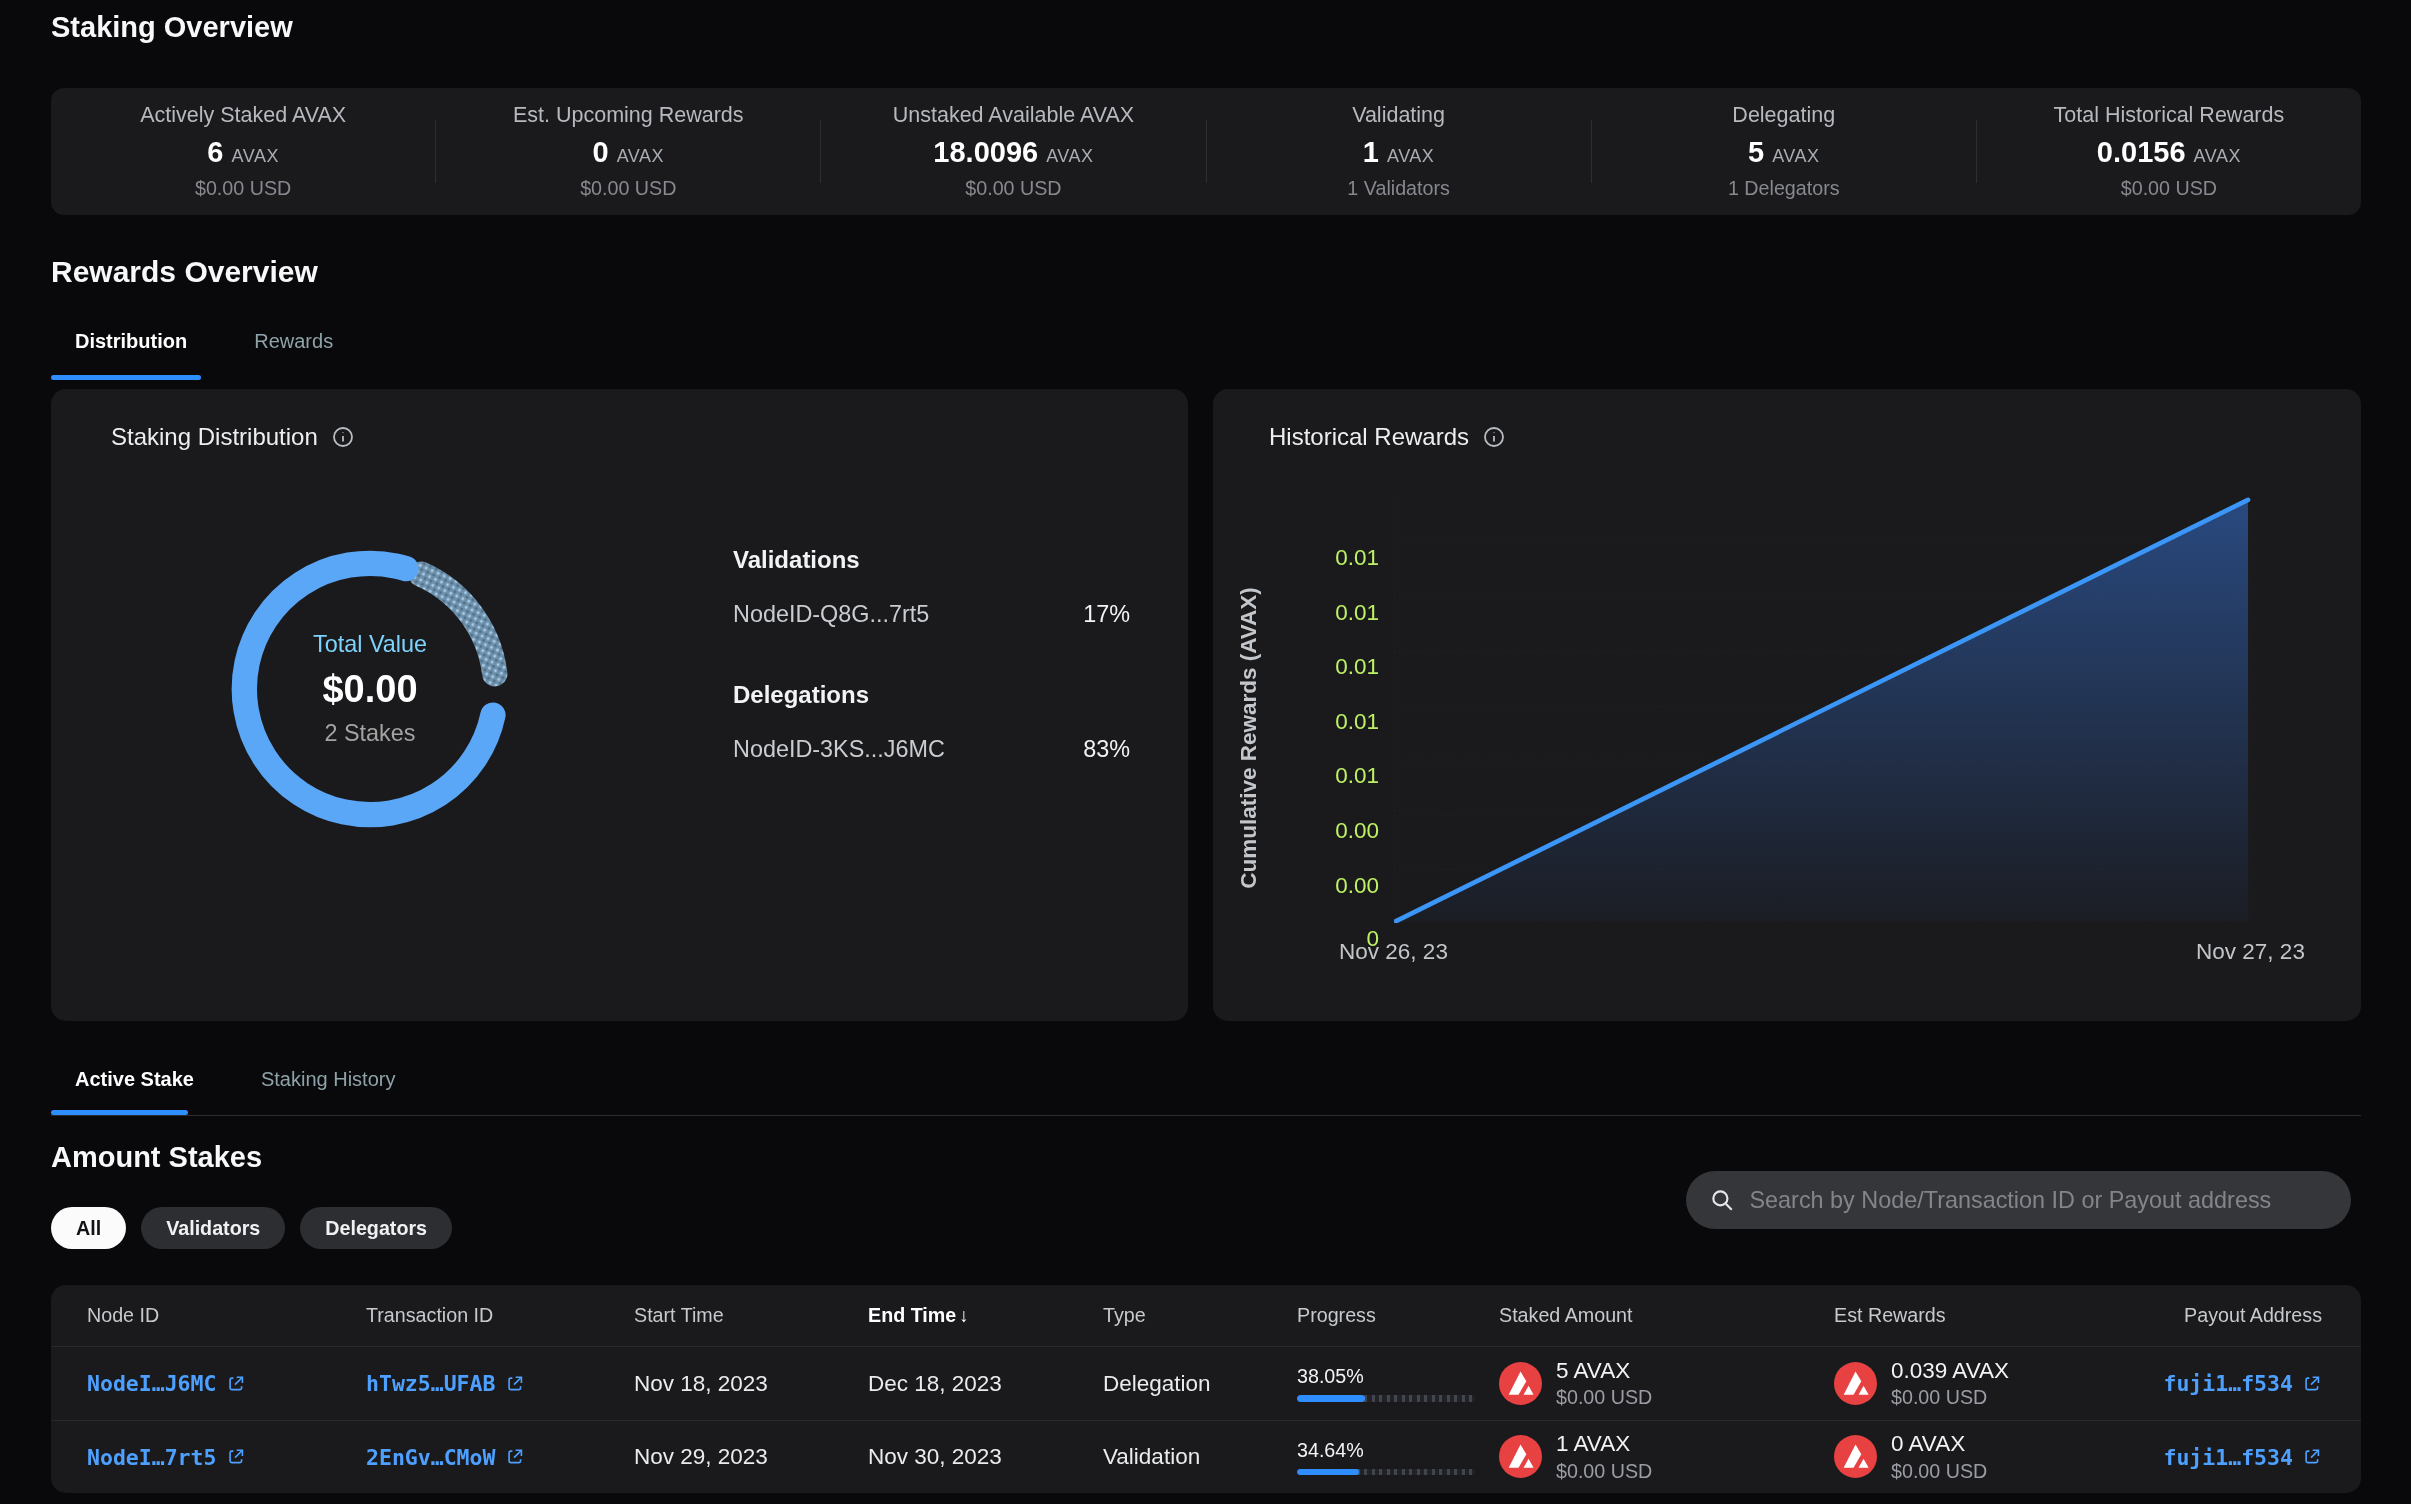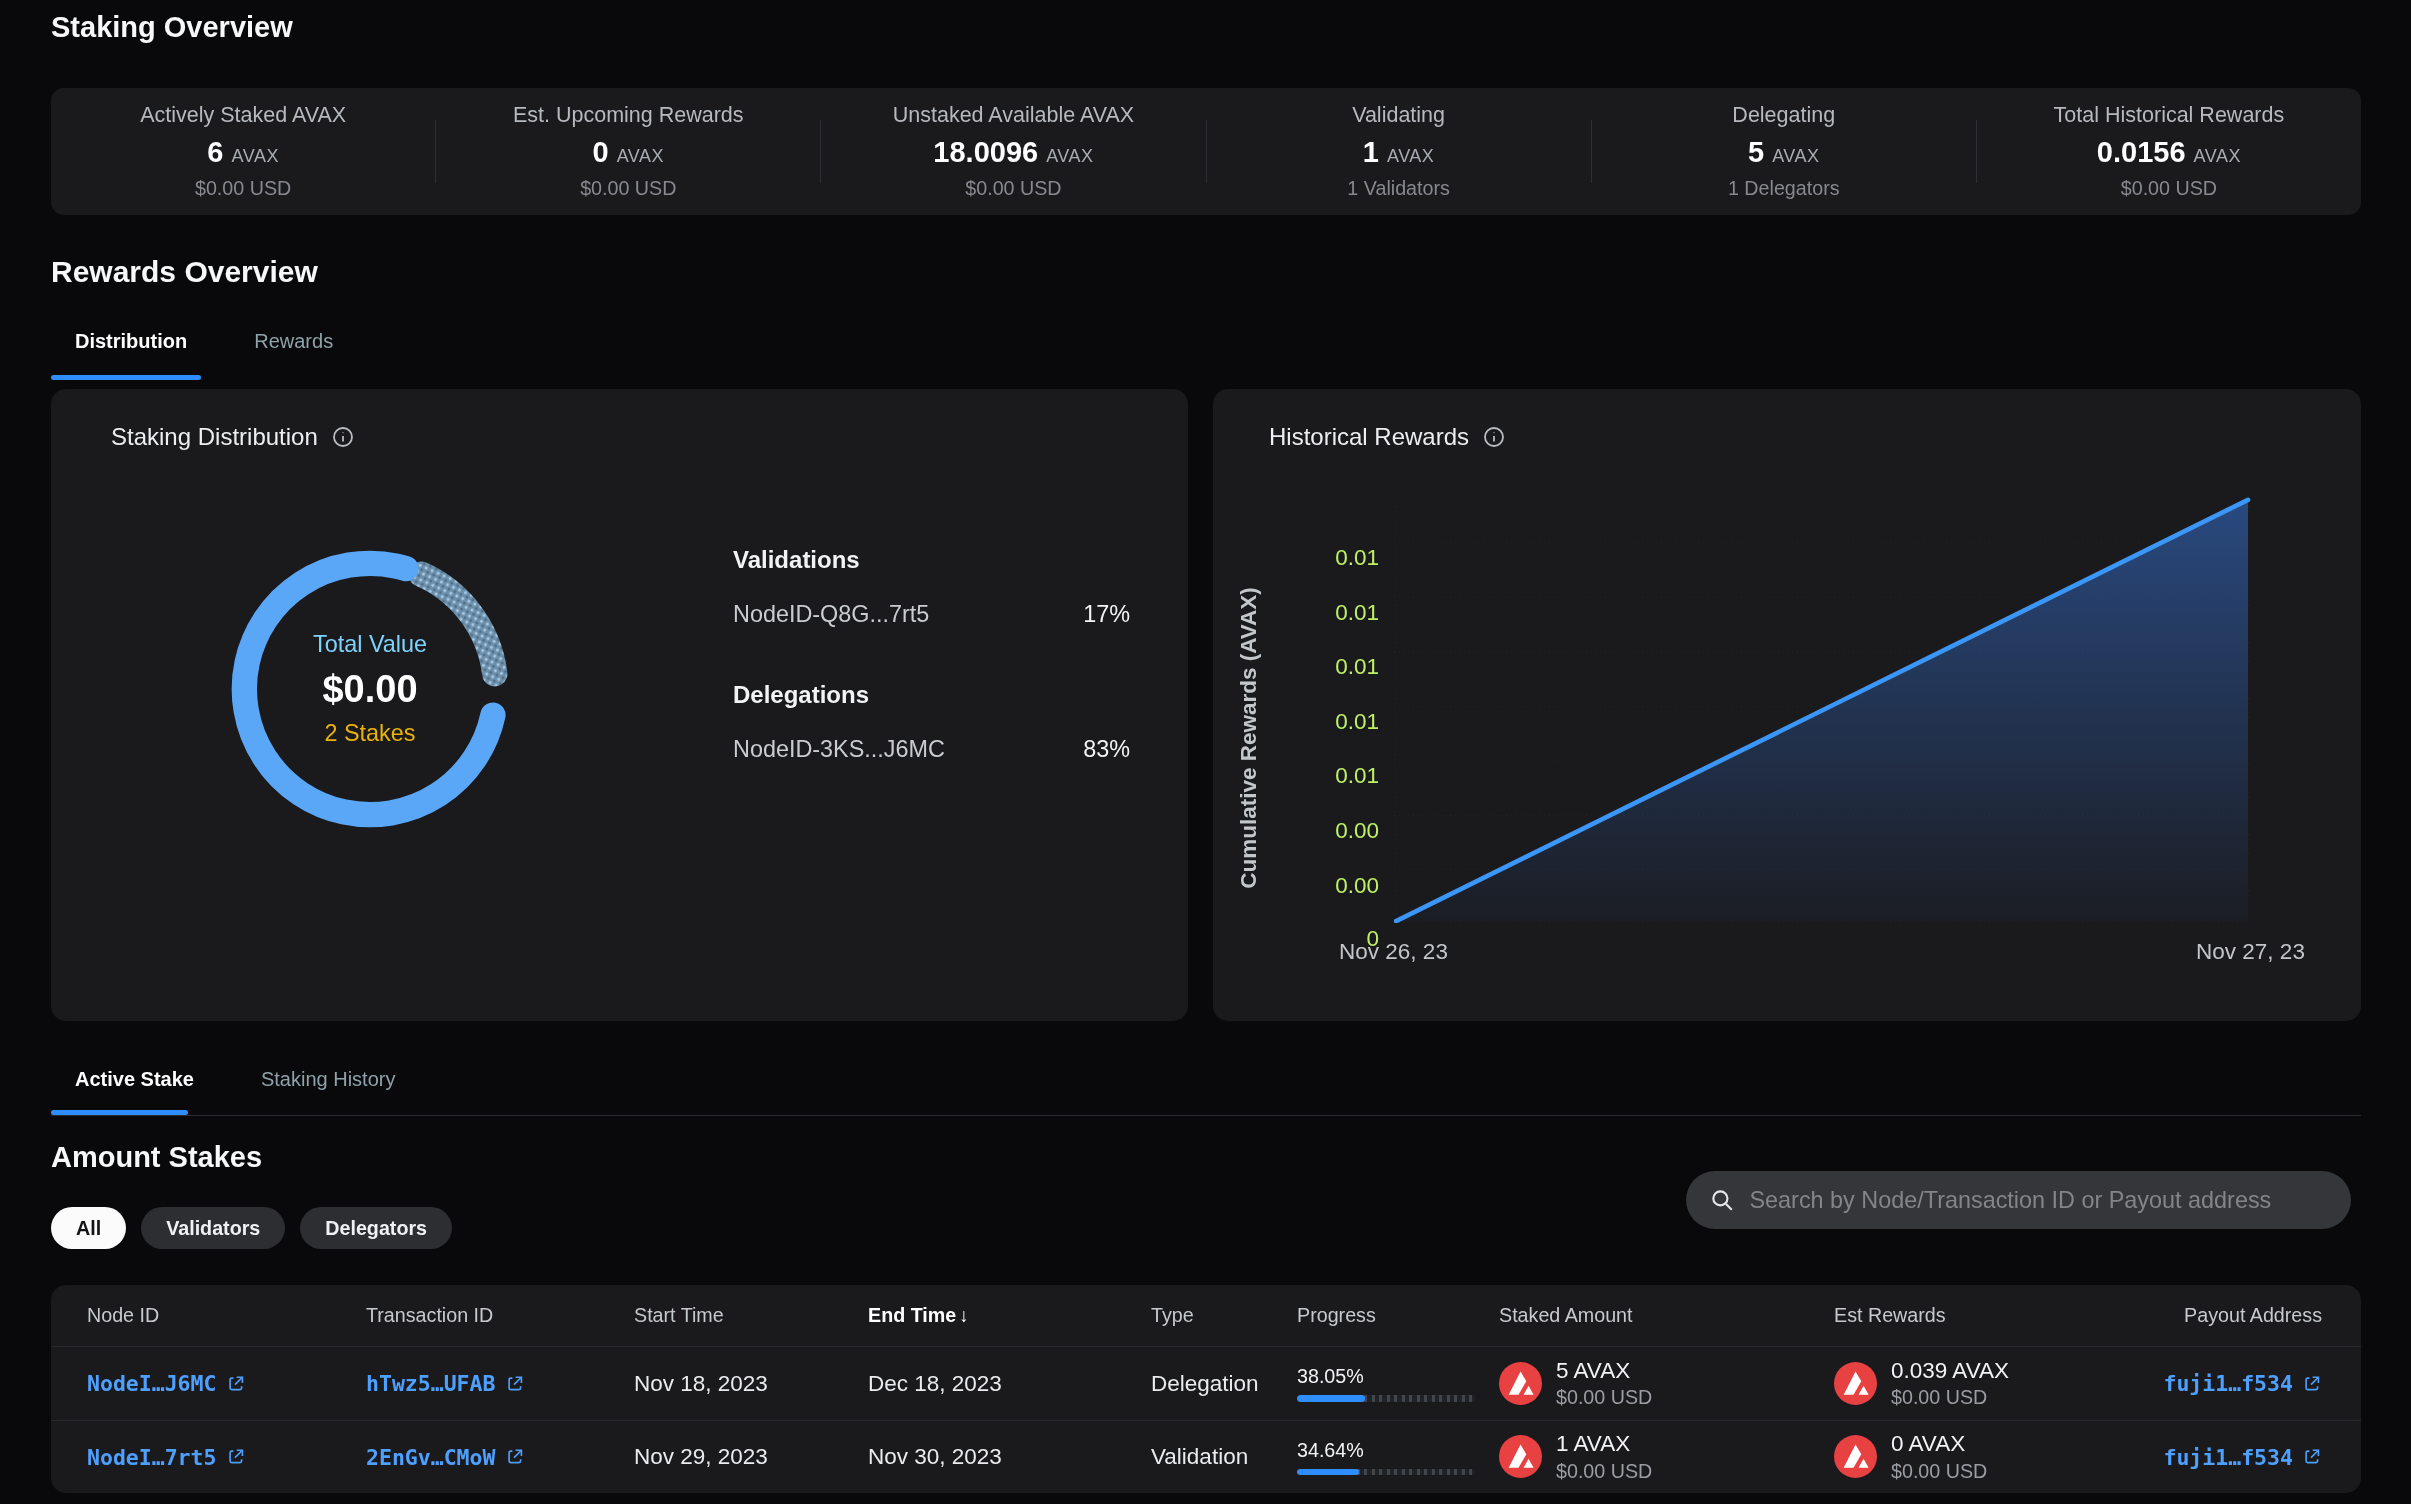--- a/index.html
+++ b/index.html
@@ -28,21 +28,21 @@
 
   
   .card { position:absolute; background:#1a1a1d; border-radius:15px; }
   .card-title { position:absolute; font-size:24px; color:#eceef0; display:flex; align-items:center; gap:13px; }
 
   
   .donut-wrap { position:absolute; left:168px; top:149px; width:302px; height:302px; }
   .donut-center { position:absolute; inset:0; display:flex; flex-direction:column; align-items:center; justify-content:center; gap:9.4px; }
   .donut-center .lbl { font-size:23.4px; color:#7dd3fc; }
   .donut-center .val { font-size:38px; font-weight:700; color:#fff; }
-  .donut-center .sub { font-size:23.4px; color:#eab308; }
+  .donut-center .sub { font-size:23.4px; color:#a3a3a3; }
 
   .dist-h { position:absolute; left:682px; font-size:24px; font-weight:700; color:#f2f3f5; }
   .dist-row { position:absolute; left:682px; width:397px; display:flex; justify-content:space-between; }
   .dist-node { font-size:23.4px; color:#c9ccd0; }
   .dist-pct { font-size:23.4px; color:#f2f3f5; }
 
   
   .y-axis-title { position:absolute; left:17px; top:136px; height:426px; width:37px;
     display:flex; align-items:center; justify-content:center; }
   .y-axis-title span { transform:rotate(-90deg); white-space:nowrap; font-size:22.5px; font-weight:700; color:#c3c6ca; }
@@ -69,21 +69,21 @@
   
   .table-card { position:absolute; left:51px; top:1285px; width:2310px; height:208px;
     background:#1a1a1d; border-radius:15px; overflow:hidden; }
   .thead { position:relative; height:62px; border-bottom:0.9px solid #28292d; }
   .trow { position:relative; height:73px; }
   .trow + .trow { border-top:0.9px solid #28292d; }
   .cell { position:absolute; top:0; bottom:0; display:flex; align-items:center; }
   .th { font-size:19.7px; color:#c7cacd; }
   .th.sorted { color:#fff; font-weight:700; gap:3px;text-align:center; }
   .c-node { left:36px; } .c-tx { left:315px; } .c-start { left:583px; } .c-end { left:817px; }
-  .c-type { left:1100px; } .c-prog { left:1246px; } .c-staked { left:1448px; } .c-est { left:1783px; }
+  .c-type { left:1052px; } .c-prog { left:1246px; } .c-staked { left:1448px; } .c-est { left:1783px; }
   .c-payout { right:39px; justify-content:flex-end; }
   .td-text { font-size:22.5px; color:#e9ebed; }
   .mono-link { font-family:"DejaVu Sans Mono", monospace; font-size:21.5px; font-weight:700; color:#4ea0ff;
     display:flex; align-items:center; gap:9.4px; cursor:pointer; text-decoration:none; }
   .prog-box { display:flex; flex-direction:column; gap:6.6px; }
   .prog-label { font-size:19.7px; color:#f2f3f5; }
   .prog-track { width:178px; height:6.6px; border-radius:3.7px;
     background:repeating-linear-gradient(to right, #42454c 0 2.8px, #212227 2.8px 7.5px); overflow:hidden; }
   .prog-fill { height:100%; border-radius:3.7px; background:#2f8eff; }
   .amount { display:flex; align-items:center; gap:14px; }

